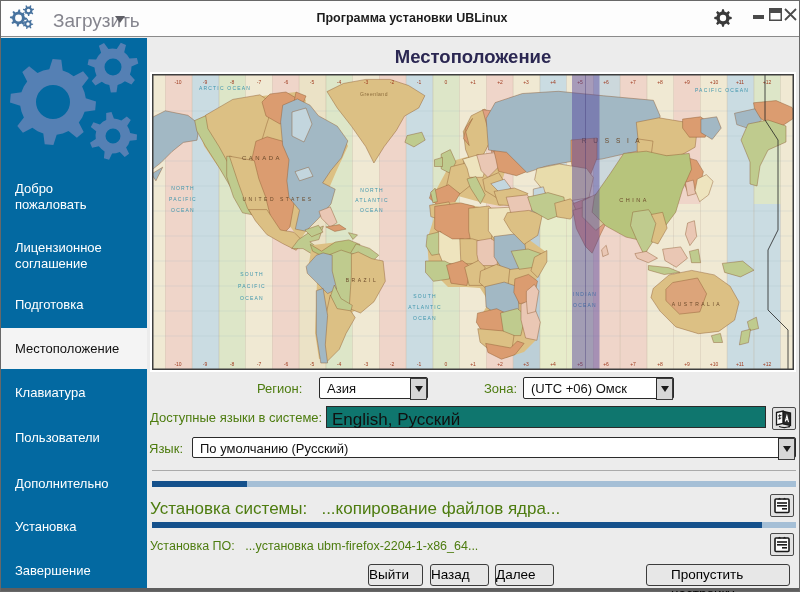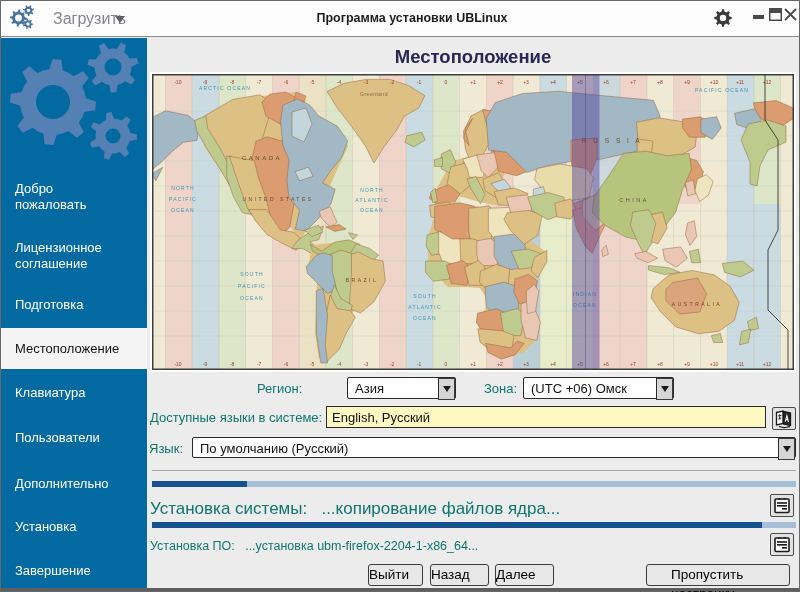--- a/index.html
+++ b/index.html
@@ -5,39 +5,39 @@
 * { margin:0; padding:0; box-sizing:border-box; }
 html,body { width:800px; height:592px; overflow:hidden; }
 body { font-family:"Liberation Sans", sans-serif; background:#ececec; position:relative; }
 #win { position:absolute; left:0; top:0; width:800px; height:592px; border:1px solid #686868; }
 #toolbar { position:absolute; left:1px; top:1px; width:798px; height:36px; background:#fdfdfd; border-bottom:1px solid #8a8a8a; }
 #sidebar { position:absolute; left:1px; top:38px; width:146px; height:550px; background:#0369a1; }
 #content { position:absolute; left:147px; top:38px; width:652px; height:550px; background:#ececec; }
 #bottomstrip { position:absolute; left:1px; top:588px; width:798px; height:3px; background:#5e5e5e; }
 .mi { position:absolute; left:0; width:146px; color:#fff; font-size:13px; line-height:15.5px; padding-left:14px; }
 .mi.active { background:#f4f4f4; color:#111; }
-.lbl { position:absolute; font-size:13px; color:#0f766e; }
+.lbl { position:absolute; font-size:13px; color:#4d7c0f; }
 .combo { position:absolute; background:#fff; border:1px solid #2a2a2a; border-radius:2px; font-size:13px; color:#111; }
 .combo .txt { position:absolute; left:7px; top:3px; }
 .combo .btn { position:absolute; right:0; top:0; bottom:0; width:17px; background:#d6d6d6; border-left:1px solid #2a2a2a; border-radius:0 1px 1px 0; }
 .combo .btn:after { content:""; position:absolute; left:4px; top:7px; border-left:4.5px solid transparent; border-right:4.5px solid transparent; border-top:6px solid #1a1a1a; }
-.field { position:absolute; background:#fef9c3; border:1px solid #2a2a2a; font-size:13px; color:#111; }
+.field { position:absolute; background:#0f766e; border:1px solid #2a2a2a; font-size:17px; color:#111; }
 .pbar { position:absolute; left:152px; width:644px; height:6px; background:#a5bfd6; }
 .pbar .fill { position:absolute; left:0; top:0; bottom:0; background:#15518c; }
 .ibtn { position:absolute; width:24px; height:23px; background:#e2e2e2; border:1px solid #4a4a4a; border-radius:2px; }
 .btn { position:absolute; height:22px; background:#e7e7e7; border:1px solid #3c3c3c; border-radius:3px; font-size:13.5px; color:#000; text-align:left; font-family:"Liberation Sans",sans-serif; line-height:19px; }
 </style>
 </head>
 <body>
 <div id="win"></div>
 <div id="toolbar">
   <svg style="position:absolute;left:8px;top:3px" width="26" height="26" viewBox="0 0 26 26">
     <path fill="#48739f" fill-rule="evenodd" d="M15.5,12.1 L15.8,13.3 L18.1,14.0 L17.9,15.6 L15.5,15.8 L15.1,16.9 L14.4,18.0 L15.6,20.0 L14.3,21.1 L12.5,19.5 L11.4,20.0 L10.2,20.3 L9.5,22.6 L7.9,22.4 L7.7,20.0 L6.6,19.6 L5.5,18.9 L3.5,20.1 L2.4,18.8 L4.0,17.0 L3.5,15.9 L3.2,14.7 L0.9,14.0 L1.1,12.4 L3.5,12.2 L3.9,11.1 L4.6,10.0 L3.4,8.0 L4.7,6.9 L6.5,8.5 L7.6,8.0 L8.8,7.7 L9.5,5.4 L11.1,5.6 L11.3,8.0 L12.4,8.4 L13.5,9.1 L15.5,7.9 L16.6,9.2 L15.0,11.0 Z M12.9,14.0 A3.4,3.4 0 1 0 6.1,14.0 A3.4,3.4 0 1 0 12.9,14.0 Z M23.3,7.3 L23.1,8.1 L24.3,9.4 L23.6,10.4 L22.0,9.5 L21.3,10.0 L20.5,10.3 L20.3,12.0 L19.0,12.1 L18.7,10.3 L17.9,10.1 L17.1,9.6 L15.6,10.6 L14.8,9.6 L16.0,8.3 L15.7,7.5 L15.6,6.6 L13.9,6.0 L14.2,4.8 L15.9,4.9 L16.4,4.1 L17.0,3.5 L16.4,1.8 L17.5,1.3 L18.5,2.7 L19.4,2.6 L20.3,2.7 L21.2,1.2 L22.4,1.7 L21.9,3.4 L22.5,4.0 L23.0,4.7 L24.7,4.5 L25.0,5.7 L23.4,6.4 Z M21.3,6.5 A1.8,1.8 0 1 0 17.7,6.5 A1.8,1.8 0 1 0 21.3,6.5 Z M22.2,21.7 L21.7,22.4 L22.5,23.9 L21.5,24.5 L20.4,23.3 L19.6,23.5 L18.8,23.6 L18.2,25.1 L17.0,24.8 L17.3,23.2 L16.6,22.7 L16.1,22.1 L14.5,22.5 L14.0,21.5 L15.5,20.6 L15.4,19.8 L15.5,19.0 L14.2,18.0 L14.7,17.0 L16.3,17.6 L16.9,17.1 L17.6,16.7 L17.5,15.0 L18.7,14.8 L19.2,16.4 L20.0,16.5 L20.7,16.8 L22.0,15.7 L22.9,16.5 L21.9,17.9 L22.3,18.6 L22.5,19.4 L24.2,19.7 L24.1,20.8 L22.5,21.0 Z M20.7,20.0 A1.7,1.7 0 1 0 17.3,20.0 A1.7,1.7 0 1 0 20.7,20.0 Z"></path>
   </svg>
-  <div style="position:absolute;left:52px;top:9px;font-size:16px;color:#85858e;">Загрузить</div>
+  <div style="position:absolute;left:52px;top:9px;font-size:19px;color:#85858e;">Загрузить</div>
   <div style="position:absolute;left:114px;top:15px;border-left:5.5px solid transparent;border-right:5.5px solid transparent;border-top:7px solid #5f5f66;"></div>
   <div style="position:absolute;left:12px;top:10px;width:798px;text-align:center;font-size:12.5px;font-weight:bold;color:#1c1c1c;">Программа установки UBLinux</div>
   <svg style="position:absolute;left:713px;top:8px" width="18" height="18" viewBox="0 0 18 18">
     <path fill="#3a3a3a" fill-rule="evenodd" d="M15.1,11.5 L14.6,12.6 L15.9,14.5 L14.5,15.9 L12.6,14.6 L11.5,15.1 L10.4,15.4 L9.9,17.7 L8.1,17.7 L7.6,15.4 L6.5,15.1 L5.4,14.6 L3.5,15.9 L2.1,14.5 L3.4,12.6 L2.9,11.5 L2.6,10.4 L0.3,9.9 L0.3,8.1 L2.6,7.6 L2.9,6.5 L3.4,5.4 L2.1,3.5 L3.5,2.1 L5.4,3.4 L6.5,2.9 L7.6,2.6 L8.1,0.3 L9.9,0.3 L10.4,2.6 L11.5,2.9 L12.6,3.4 L14.5,2.1 L15.9,3.5 L14.6,5.4 L15.1,6.5 L15.4,7.6 L17.7,8.1 L17.7,9.9 L15.4,10.4 Z M12.2,9.0 A3.2,3.2 0 1 0 5.8,9.0 A3.2,3.2 0 1 0 12.2,9.0 Z"></path>
   </svg>
   <div style="position:absolute;left:752px;top:14px;width:11px;height:3.5px;background:#4a4a4a;"></div>
   <svg style="position:absolute;left:768px;top:7px" width="13" height="13" viewBox="0 0 13 13">
     <rect x="0.75" y="0.75" width="11.5" height="11.5" fill="none" stroke="#4a4a4a" stroke-width="1.5"></rect>
     <rect x="0" y="0" width="13" height="5" fill="#4a4a4a"></rect>
   </svg>
@@ -307,21 +307,21 @@
 <text x="740" y="84" font-size="5" fill="#a03c20" text-anchor="middle" font-family="Liberation Sans,sans-serif">+11</text>
 <text x="740" y="366" font-size="5" fill="#a03c20" text-anchor="middle" font-family="Liberation Sans,sans-serif">+11</text>
 <text x="767" y="84" font-size="5" fill="#a03c20" text-anchor="middle" font-family="Liberation Sans,sans-serif">+12</text>
 <text x="767" y="366" font-size="5" fill="#a03c20" text-anchor="middle" font-family="Liberation Sans,sans-serif">+12</text>
 <rect x="572" y="74" width="27.5" height="296" fill="#50409a" opacity="0.46"></rect>
 <line x1="585.5" y1="74" x2="585.5" y2="370" stroke="#3a2f70" stroke-width="0.7" opacity="0.5"></line>
 <path d="M765,74 L765,120 L778,140 L778,230 L768,250 L768,310 L788,330 L788,370" fill="none" stroke="#222" stroke-width="0.8"></path>
 <rect x="152.75" y="74.75" width="640.5" height="294.5" fill="none" stroke="#3f3f3f" stroke-width="1.5"></rect>
 </svg>
   <div class="lbl" style="left:110px;top:343px;">Регион:</div>
-  <div class="combo" style="left:172px;top:339px;width:109px;height:22px;margin-left:28px;">
+  <div class="combo" style="left:172px;top:339px;width:109px;height:22px;">
       <span class="txt">Азия</span>
       <span class="btn"></span>
     </div>
   <div class="lbl" style="left:337px;top:343px;">Зона:</div>
   <div class="combo" style="left:376px;top:339px;width:151px;height:22px;">
       <span class="txt">(UTC +06) Омск</span>
       <span class="btn"></span>
     </div>
   <div class="lbl" style="left:3px;top:372px;">Доступные языки в системе:</div>
   <div class="field" style="left:179px;top:368px;width:440px;height:22px;">

